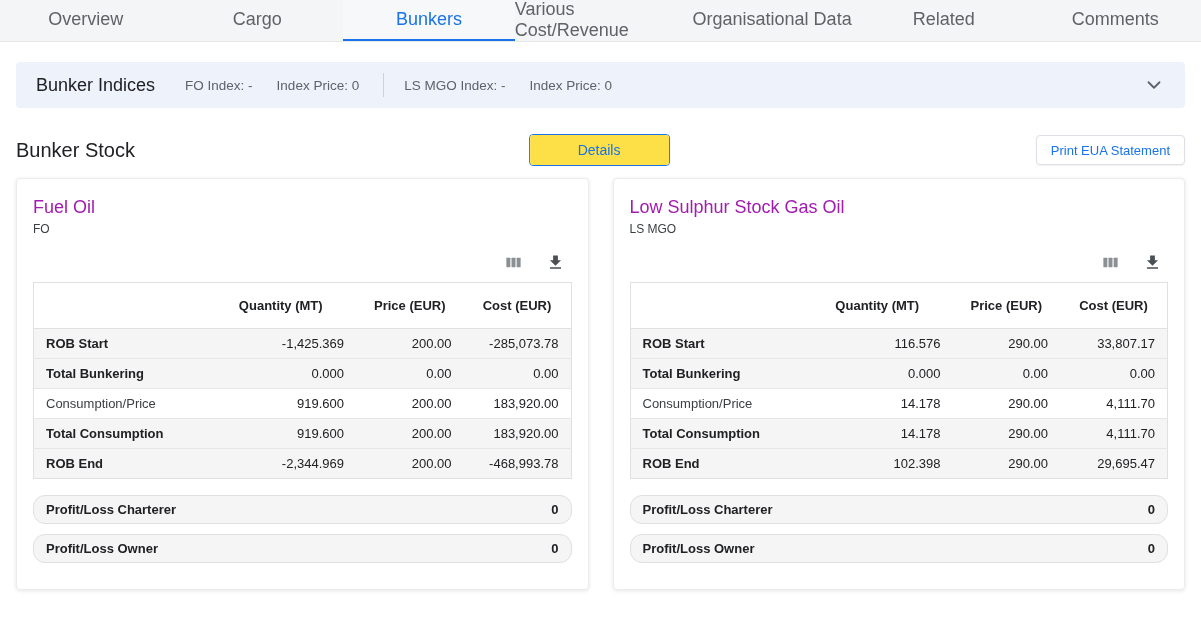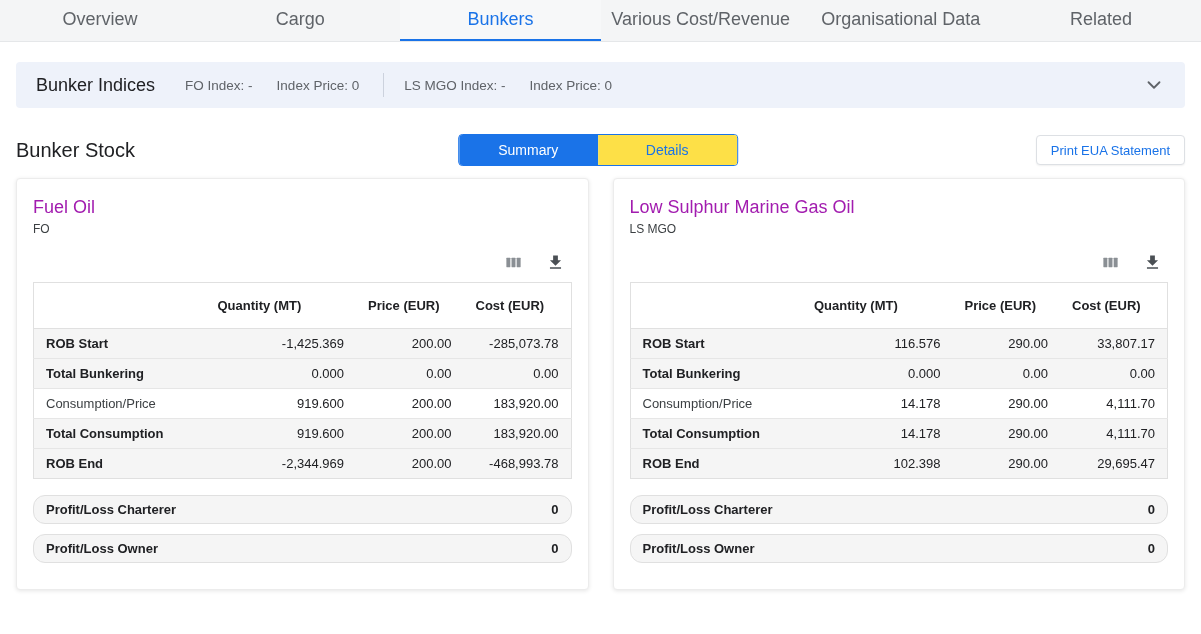--- a/index.html
+++ b/index.html
@@ -84,21 +84,21 @@
   .icon-btn { width: 20px; height: 20px; cursor: pointer; display: flex; align-items: center; justify-content: center; }
   .icon-columns { color: #8a8f94; }
   .icon-download { color: #4a4f54; }
 
   table.bunker-table {
     width: 100%; border-collapse: collapse;
     border: 1px solid #e0e0e0;
     font-size: 13px; color: #202124;
   }
   .bunker-table thead th {
-    padding: 15px 12px; font-weight: 700; text-align: left;
+    padding: 15px 12px; font-weight: 700; text-align: center;
     border-bottom: 1px solid #e0e0e0; font-size: 13px;
   }
   .bunker-table thead th.label-col { text-align: left; width: 32%; }
   .bunker-table thead th.qty-col { width: 28%; }
   .bunker-table thead th.price-col { width: 20%; }
   .bunker-table thead th.cost-col { width: 20%; }
   .bunker-table tbody td {
     padding: 7px 12px; text-align: right;
     border-bottom: 1px solid #e6e6e6;
   }
@@ -121,40 +121,40 @@
 </head>
 <body>
 
 <div class="tabbar">
   <div class="tab">Overview</div>
   <div class="tab">Cargo</div>
   <div class="tab active">Bunkers</div>
   <div class="tab">Various Cost/Revenue</div>
   <div class="tab">Organisational Data</div>
   <div class="tab">Related</div>
+  <div class="tab">Comments</div>
 </div>
 
 <div class="indices-bar">
   <span class="indices-title">Bunker Indices</span>
   <span class="indices-label">FO Index: -</span>
   <span class="indices-label">Index Price: 0</span>
   <span class="indices-divider"></span>
   <span class="indices-label">LS MGO Index: -</span>
   <span class="indices-label">Index Price: 0</span>
   <span class="chevron-btn">
     <svg viewBox="0 0 24 24" width="22" height="22" fill="none" stroke="#5f6368" stroke-width="2" stroke-linecap="round" stroke-linejoin="round">
         <polyline points="6 9 12 15 18 9"></polyline>
       </svg>
   </span>
 </div>
 
 <div class="stock-header">
   <span class="stock-title">Bunker Stock</span>
   <div class="toggle-group">
-    <div class="toggle-btn active">Summary</div>
     <div class="toggle-btn">Details</div>
   </div>
   <button class="print-btn">Print EUA Statement</button>
 </div>
 
 <div class="cards">
 
   <div class="card">
     <div class="card-title">Fuel Oil</div>
     <div class="card-subtitle">FO</div>
@@ -218,21 +218,21 @@
       <span class="profit-label">Profit/Loss Charterer</span>
       <span class="profit-value">0</span>
     </div>
     <div class="profit-box">
       <span class="profit-label">Profit/Loss Owner</span>
       <span class="profit-value">0</span>
     </div>
   </div>
 
   <div class="card">
-    <div class="card-title">Low Sulphur Marine Gas Oil</div>
+    <div class="card-title">Low Sulphur Stock Gas Oil</div>
     <div class="card-subtitle">LS MGO</div>
     <div class="icons-row">
       <span class="icon-btn icon-columns">
         <svg viewBox="0 0 24 24" width="19" height="19" fill="currentColor">
             <rect x="3" y="6" width="5" height="12" rx="0.5"></rect>
             <rect x="9.5" y="6" width="5" height="12" rx="0.5"></rect>
             <rect x="16" y="6" width="5" height="12" rx="0.5"></rect>
           </svg>
       </span>
       <span class="icon-btn icon-download">

